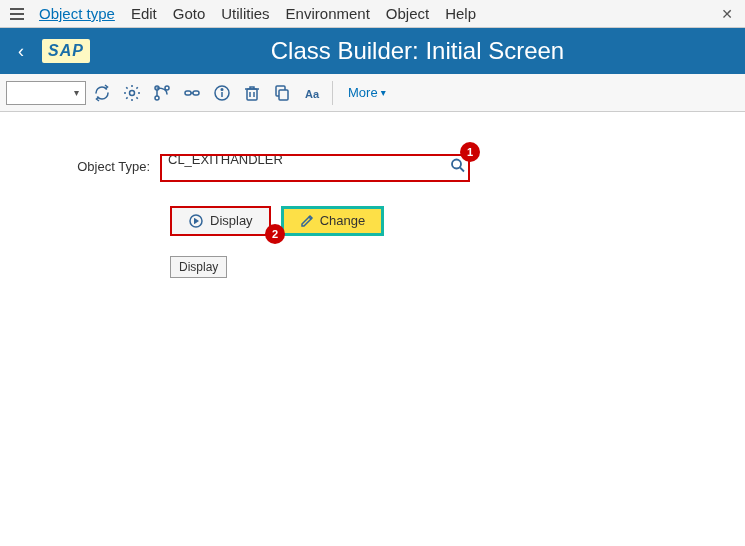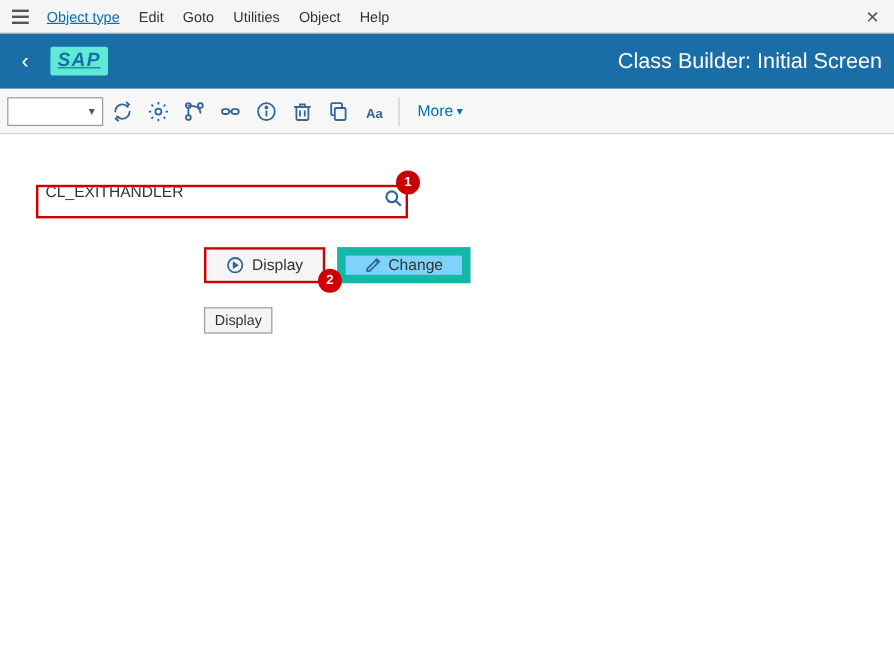--- a/index.html
+++ b/index.html
@@ -19,21 +19,21 @@
       align-items: center;
       background: #f5f5f5;
       border-bottom: 1px solid #ccc;
       height: 28px;
       padding: 0 4px;
       gap: 2px;
     }
     .menu-bar-item {
       padding: 3px 7px;
       cursor: pointer;
-      font-size: 12px;
+      font-size: 15px;
       color: #333;
       white-space: nowrap;
     }
     .menu-bar-item.active { color: #0070b8; text-decoration: underline; }
     .hamburger-icon {
       display: flex; flex-direction: column; gap: 3px;
       padding: 5px 6px; cursor: pointer;
     }
     .hamburger-icon span {
       display: block; width: 14px; height: 2px; background: #555;
@@ -53,35 +53,34 @@
       gap: 10px;
     }
     .header-back-btn {
       color: #fff;
       font-size: 18px;
       cursor: pointer;
       padding: 4px 8px;
       line-height: 1;
     }
     .sap-logo {
-      background: #5eead4;
+      background: #fef9c3;
       padding: 3px 6px;
       border-radius: 2px;
       font-weight: bold;
       font-size: 16px;
       color: #1a6ea8;
       letter-spacing: 1px;
       font-style: italic;
-      text-decoration: underline;
     }
     .header-title {
       flex: 1;
-      text-align: right;
+      text-align: center;
       color: #fff;
-      font-size: 18px;
+      font-size: 24px;
       font-weight: normal;
     }
 
     
     .toolbar {
       display: flex;
       align-items: center;
       background: #f7f7f7;
       border-bottom: 1px solid #ccc;
       height: 38px;
@@ -194,22 +193,22 @@
       align-items: center;
       gap: 10px;
       margin-left: 140px;
       position: relative;
     }
     .action-btn {
       display: flex;
       align-items: center;
       gap: 6px;
       padding: 5px 16px;
-      border: 7px solid #14b8a6;
-      background: #7dd3fc;
+      border: 3px solid #14b8a6;
+      background: #fde047;
       cursor: pointer;
       font-size: 13px;
       color: #333;
       height: 30px;
       min-width: 100px;
       justify-content: center;
     }
     .action-btn.display-btn {
       border: 2px solid #cc0000;
       background: #f5f5f5;
@@ -254,20 +253,21 @@
 <div class="menu-bar">
   <div class="hamburger-icon">
     <span></span>
       <span></span>
       <span></span>
   </div>
   <div class="menu-bar-item active">Object type</div>
   <div class="menu-bar-item">Edit</div>
   <div class="menu-bar-item">Goto</div>
   <div class="menu-bar-item">Utilities</div>
+  <div class="menu-bar-item">Environment</div>
   <div class="menu-bar-item">Object</div>
   <div class="menu-bar-item">Help</div>
   <div class="menu-separator"></div>
   <div class="close-btn">✕</div>
 </div>
 
 <div class="header">
   <div class="header-back-btn">‹</div>
   <div class="sap-logo">SAP</div>
   <div class="header-title">Class Builder: Initial Screen</div>
@@ -340,20 +340,21 @@
   <div class="toolbar-sep"></div>
   <div class="toolbar-text-btn">
     <span>More</span>
     <span style="margin-left:3px;font-size:10px;">▾</span>
   </div>
 </div>
 
 <div class="main-content">
 
   <div class="form-row">
+    <div class="form-label">Object Type:</div>
     <div class="input-outer">
       <input class="object-type-input" type="text" value="CL_EXITHANDLER" style="">
       <button class="input-search-btn">
         <svg width="16" height="16" viewBox="0 0 16 16" fill="none" stroke="#336699" stroke-width="1.8">
           <circle cx="6.5" cy="6.5" r="4.5"></circle>
           <line x1="10" y1="10" x2="14" y2="14"></line>
         </svg>
       </button>
       <div class="annotation-badge">1</div>
     </div>

